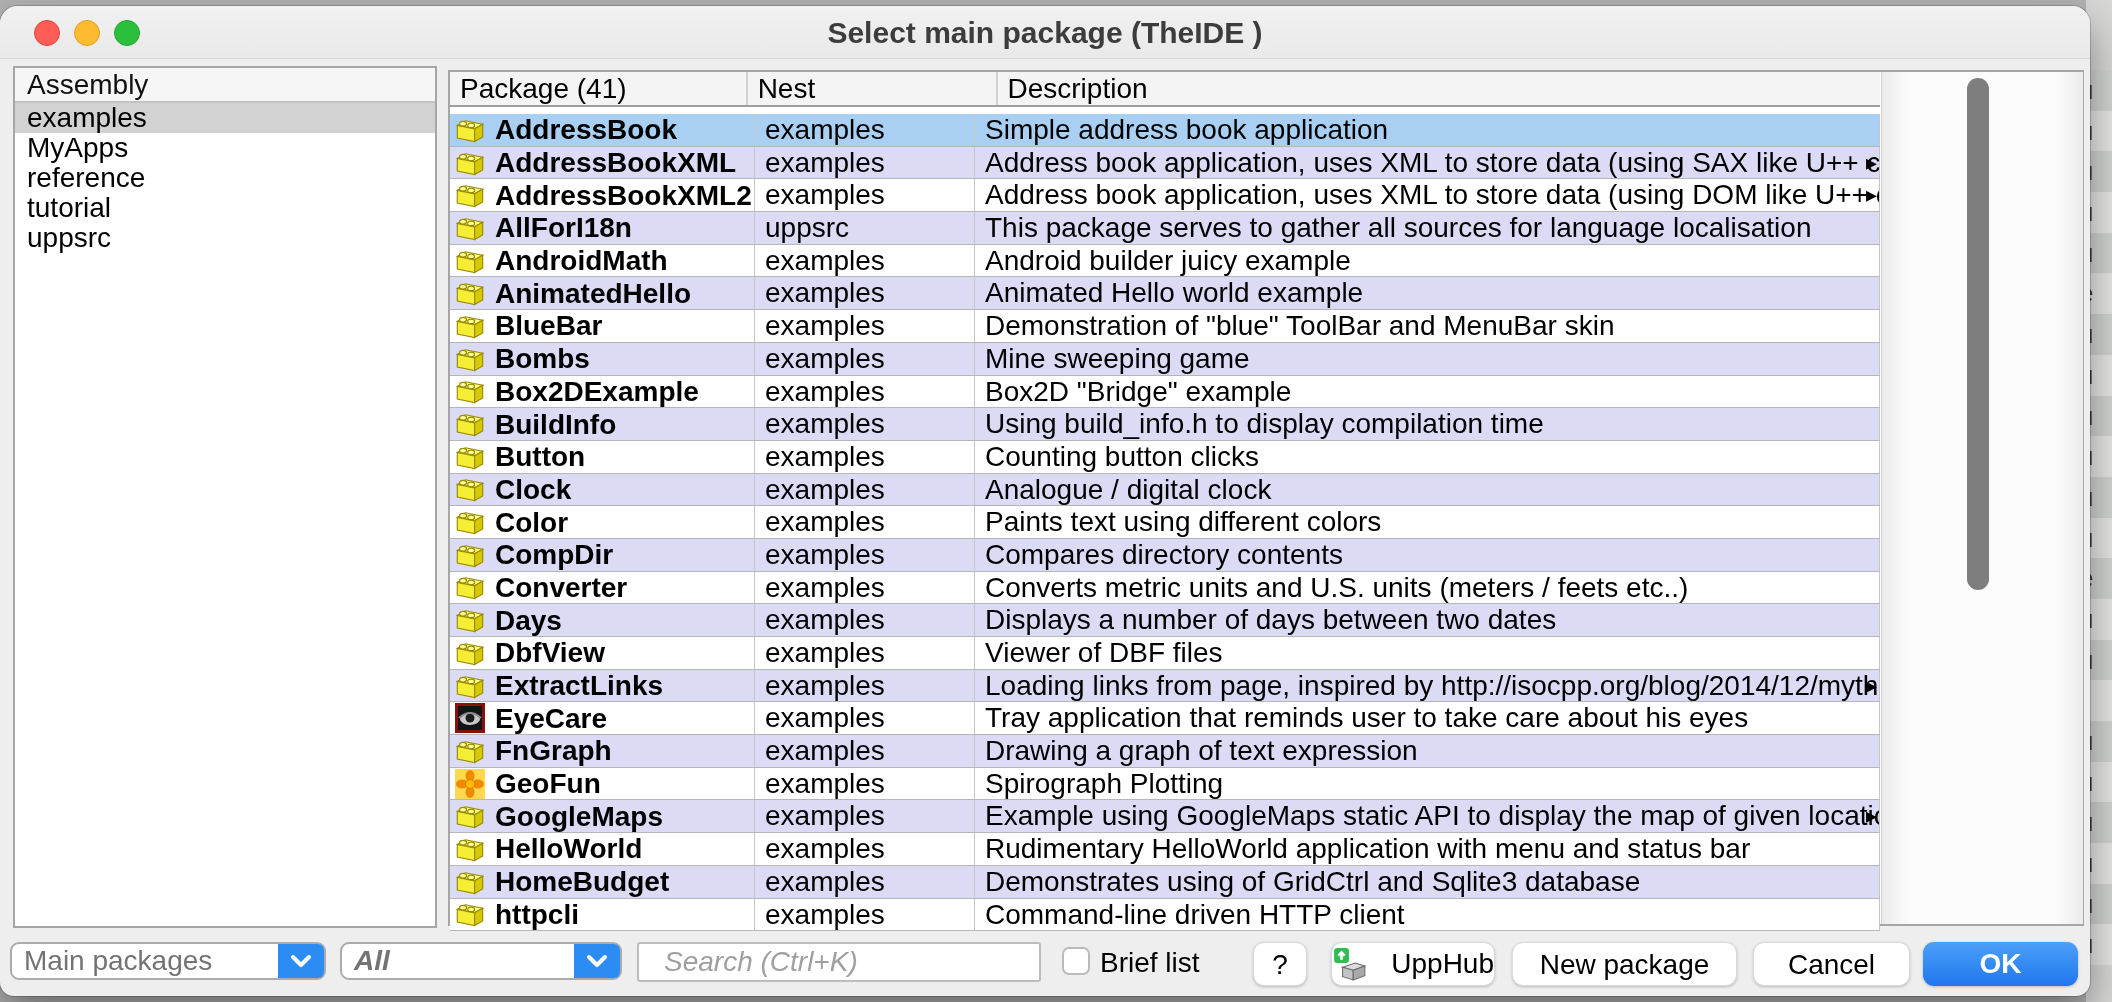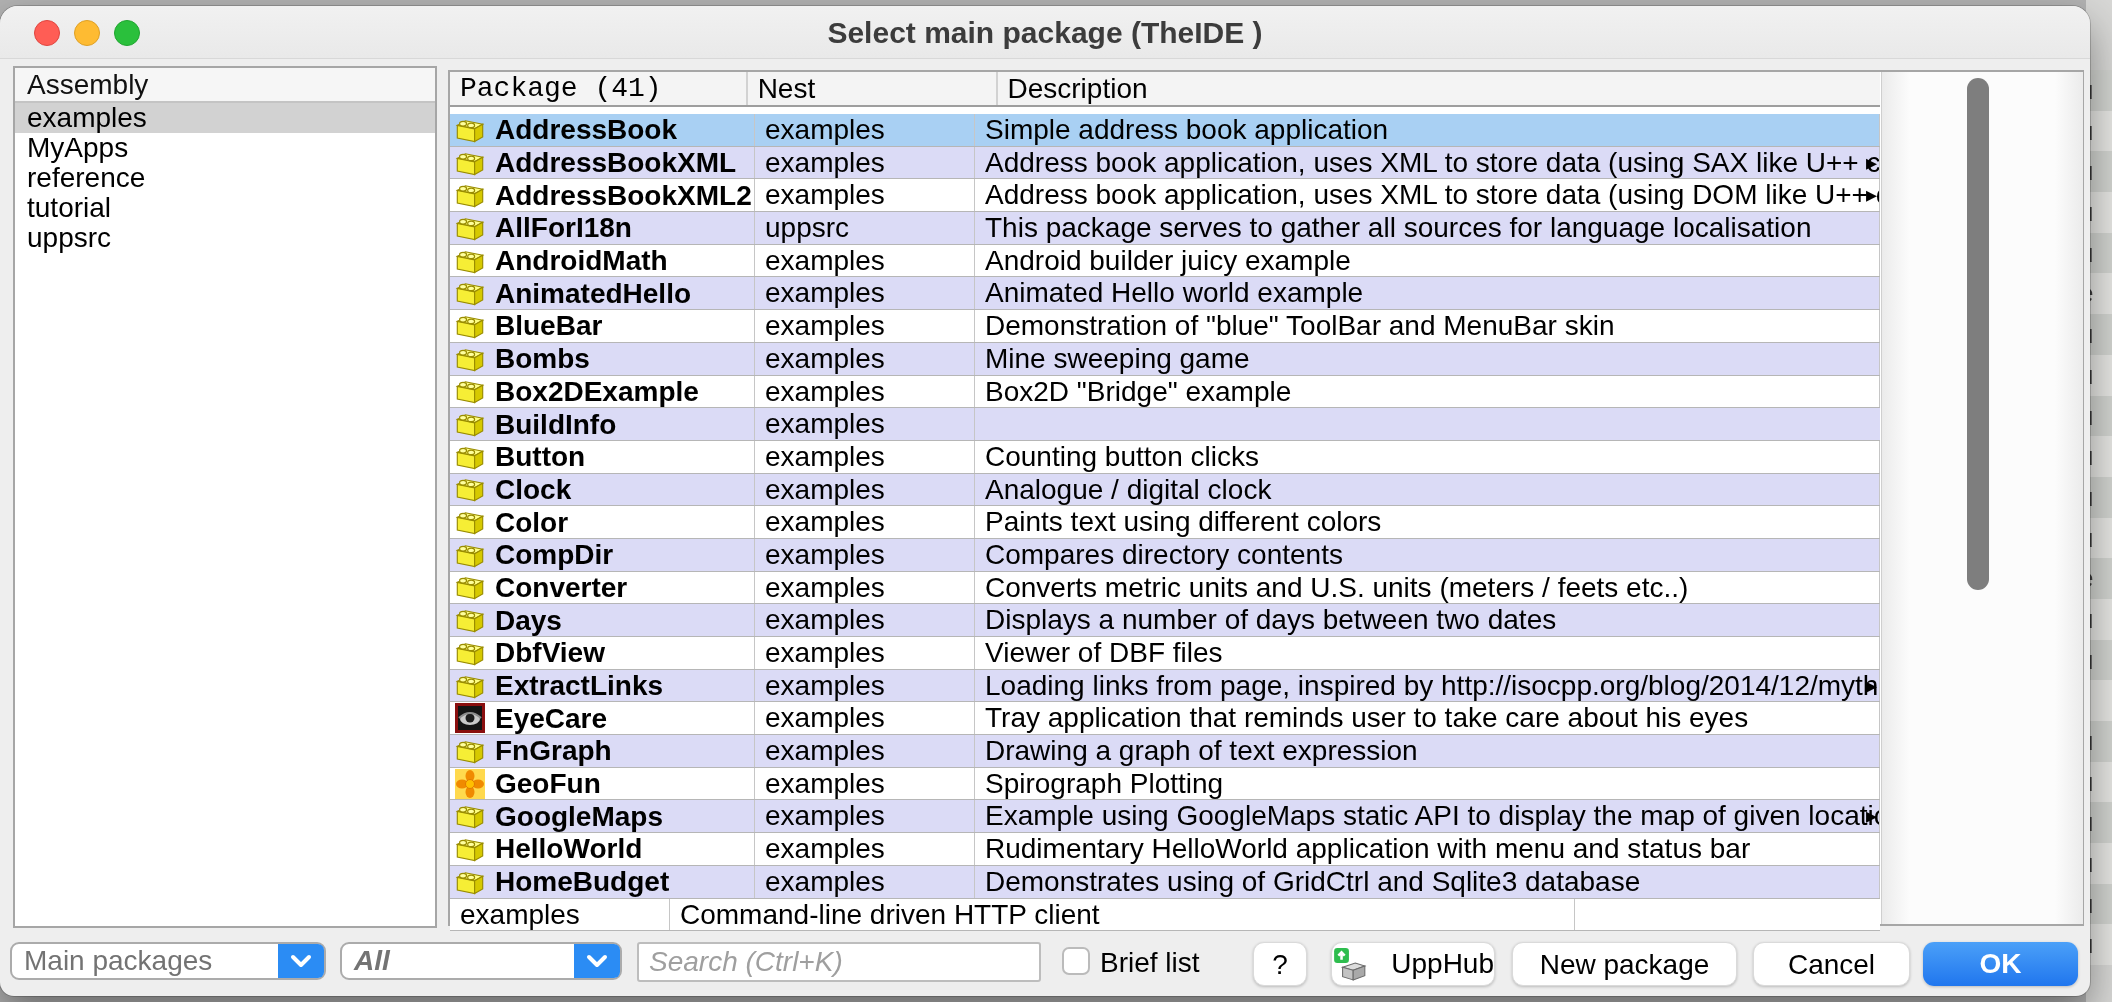--- a/index.html
+++ b/index.html
@@ -52,21 +52,21 @@
   .aitem.sel{background:#d2d2d2;}
   
   .pkg{
     position:absolute;left:448px;top:64px;width:1636px;height:856px;
     background:#ffffff;border:2px solid #a6a6a6;box-sizing:border-box;
   }
   .pkg-header{position:absolute;left:0;top:0;height:33px;width:1430px;
     background:#f4f4f4;border-bottom:2px solid #9e9e9e;display:flex;}
   .hcell{height:33px;line-height:33px;font-size:28px;color:#000;
     padding-left:10px;box-sizing:border-box;border-right:2px solid #d2d2d2;}
-  .h1{width:305px;font-family:Liberation Mono, monospace;} .h2{width:256px;} .h3{width:905px;border-right:none;}
+  .h1{width:305px;} .h2{width:256px;} .h3{width:905px;border-right:none;}
   .rows{position:absolute;left:0;top:35px;width:1430px;margin-top:7px;}
   .row{height:32.7px;display:flex;background:#ffffff;
     border-bottom:1px solid #b6b6b6;box-sizing:border-box;}
   .row.zebra{background:#dbdbf6;}
   .row.selected{background:#a9d0f3;}
   .cell{height:100%;box-sizing:border-box;border-right:1px solid #c6c6c6;
     font-size:28px;line-height:31px;overflow:hidden;white-space:nowrap;}
   .c-pkg{width:305px;display:flex;align-items:center;}
   .c-nest{width:220px;padding-left:10px;}
   .c-desc{width:905px;padding-left:10px;border-right:1px solid #c6c6c6;position:relative;}
@@ -88,21 +88,21 @@
   .combo .val{display:block;height:34px;line-height:34px;padding-left:12px;
     font-size:28px;color:#737373;}
   .combo .dd{position:absolute;right:0;top:0;bottom:0;width:46px;
     background:#2b8cf4;border-radius:0 6px 6px 0;
     display:flex;align-items:center;justify-content:center;}
   #combo-main{left:10px;width:316px;}
   #combo-nest{left:340px;width:282px;}
   #combo-nest .val{font-weight:bold;font-style:italic;}
   .search{position:absolute;left:637px;top:936px;width:404px;height:40px;
     border:2px solid #bdbdbd;border-radius:3px;box-sizing:border-box;
-    font-size:28px;padding:0 10px;font-family:"Liberation Sans",sans-serif;
+    font-size:28px;padding:0 25px;font-family:"Liberation Sans",sans-serif;
     color:#000;background:#fff;outline:none;}
   .search::placeholder{color:#9f9f9f;font-style:italic;}
   .checkbox{position:absolute;left:1062px;top:941px;width:28px;height:28px;
     background:#fff;border:2px solid #bbbbbb;border-radius:7px;box-sizing:border-box;}
   .brief-label{position:absolute;left:1100px;top:936px;height:42px;line-height:42px;
     font-size:28px;color:#000;}
   .btn{position:absolute;top:936px;height:44px;line-height:44px;text-align:center;
     background:#ffffff;border:1px solid #dadada;border-radius:11px;
     box-sizing:border-box;font-size:28px;color:#000;
     box-shadow:0 1px 3px rgba(0,0,0,.22);}
@@ -351,20 +351,24 @@
                 <polygon points="2,9 9,5 24,8 17,12" fill="#ffff85" stroke="#998c00"></polygon>
                 <polygon points="2,9 2,20 17,23 17,12" fill="#f6ee35" stroke="#998c00"></polygon>
                 <polygon points="17,12 24,8 24,19 17,23" fill="#d6c900" stroke="#998c00"></polygon>
                 <ellipse cx="7" cy="7.5" rx="3" ry="2" fill="#ffff9d" stroke="#998c00"></ellipse>
                 <ellipse cx="14" cy="9" rx="3" ry="2" fill="#ffff9d" stroke="#998c00"></ellipse>
               </svg>
             </span>
       <span class="pname">BuildInfo</span>
     </div>
     <div class="cell c-nest">examples</div>
+    <div class="cell c-desc">
+      <span class="dtext">Using build_info.h to display compilation time</span>
+      <span class="more"></span>
+    </div>
   </div>
         <div class="row">
     <div class="cell c-pkg">
       <span class="icon">
               <svg viewBox="0 0 26 26">
                 <polygon points="2,9 9,5 24,8 17,12" fill="#ffff85" stroke="#998c00"></polygon>
                 <polygon points="2,9 2,20 17,23 17,12" fill="#f6ee35" stroke="#998c00"></polygon>
                 <polygon points="17,12 24,8 24,19 17,23" fill="#d6c900" stroke="#998c00"></polygon>
                 <ellipse cx="7" cy="7.5" rx="3" ry="2" fill="#ffff9d" stroke="#998c00"></ellipse>
                 <ellipse cx="14" cy="9" rx="3" ry="2" fill="#ffff9d" stroke="#998c00"></ellipse>
@@ -621,20 +625,32 @@
             </span>
       <span class="pname">HomeBudget</span>
     </div>
     <div class="cell c-nest">examples</div>
     <div class="cell c-desc">
       <span class="dtext">Demonstrates using of GridCtrl and Sqlite3 database</span>
       <span class="more"></span>
     </div>
   </div>
         <div class="row">
+    <div class="cell c-pkg">
+      <span class="icon">
+              <svg viewBox="0 0 26 26">
+                <polygon points="2,9 9,5 24,8 17,12" fill="#ffff85" stroke="#998c00"></polygon>
+                <polygon points="2,9 2,20 17,23 17,12" fill="#f6ee35" stroke="#998c00"></polygon>
+                <polygon points="17,12 24,8 24,19 17,23" fill="#d6c900" stroke="#998c00"></polygon>
+                <ellipse cx="7" cy="7.5" rx="3" ry="2" fill="#ffff9d" stroke="#998c00"></ellipse>
+                <ellipse cx="14" cy="9" rx="3" ry="2" fill="#ffff9d" stroke="#998c00"></ellipse>
+              </svg>
+            </span>
+      <span class="pname">httpcli</span>
+    </div>
     <div class="cell c-nest">examples</div>
     <div class="cell c-desc">
       <span class="dtext">Command-line driven HTTP client</span>
       <span class="more"></span>
     </div>
   </div>
       </div>
     <div class="track">
       <div class="thumb"></div>
     </div>

